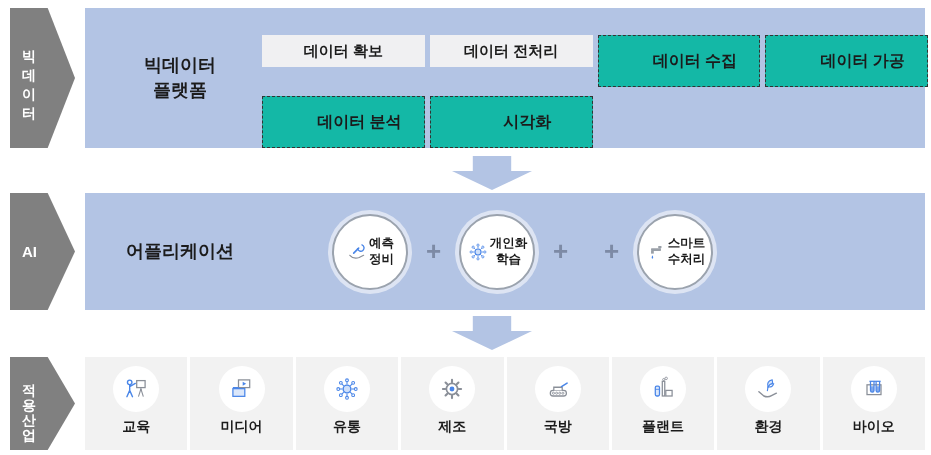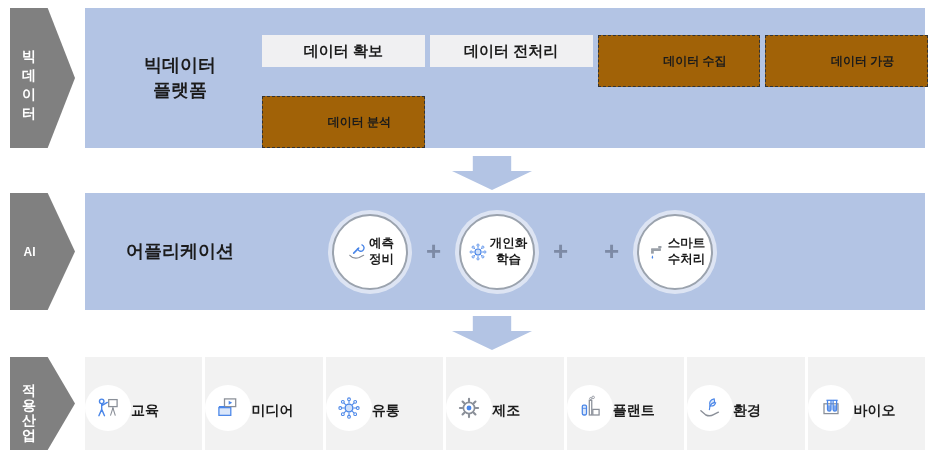--- a/index.html
+++ b/index.html
@@ -6,43 +6,43 @@
   html,body { background:#ffffff; }
   body { font-family:"Liberation Sans","DejaVu Sans",sans-serif; color:#1b1b1b; }
   .canvas { position:relative; width:931px; height:455px; background:#fff; overflow:hidden; }
 
   
   .side-arrow { position:absolute; left:10px; width:65px; background:#808080;
     clip-path:polygon(0 0,58% 0,100% 50%,58% 100%,0 100%);
     display:flex; align-items:center; justify-content:center; }
   .side-arrow .vlabel { writing-mode:vertical-rl; text-orientation:upright;
     color:#fff; font-weight:bold; font-size:14px; letter-spacing:5px; margin-right:26px; }
-  .side-arrow .hlabel { color:#fff; font-weight:bold; font-size:12px; margin-right:26px; }
+  .side-arrow .hlabel { color:#fff; font-weight:bold; font-size:15px; margin-right:26px; }
   .arrow-bigdata { top:8px; height:140px; }
   .arrow-ai { top:193px; height:117px; }
   .arrow-industries { top:357px; height:93px; }
   .arrow-industries .vlabel { letter-spacing:1px; }
 
   
   .panel { position:absolute; left:85px; width:840px; background:#b3c4e4; }
   .panel-bigdata { top:8px; height:140px; }
   .panel-ai { top:193px; height:117px;padding-left:12px; }
   .panel-title { position:absolute; left:0; top:50%; transform:translateY(-50%);
     width:190px; text-align:center; font-size:18px; font-weight:bold;
     line-height:1.4; white-space:pre-line; }
 
   
   .pipeline { position:absolute; left:177px; top:27px; width:666px;
     display:grid; grid-template-columns:repeat(4,1fr); gap:9px 5px; }
   .hdr { height:32px; background:#f0f0f2; display:flex; align-items:center;
     justify-content:center; font-weight:bold; font-size:15px; }
   .hdr-wide { grid-column:3/5; }
-  .step { height:52px; background:#a16207; border:1px dashed #333;
+  .step { height:52px; background:#14b8a6; border:1px dashed #333;
     display:flex; align-items:center; justify-content:center;
-    font-size:12px; font-weight:600;padding-left:32px; }
+    font-size:16px; font-weight:600;padding-left:32px; }
 
   
   .apps { position:absolute; left:247px; top:50%; transform:translateY(-50%);
     display:flex; align-items:center; }
   .app-circle { width:76px; height:76px; border-radius:50%; background:#fff;
     border:2px solid #9ba3ae; box-shadow:0 0 0 4px rgba(255,255,255,0.55);
     display:flex; flex-direction:row; align-items:center; justify-content:center; gap:1px; }
   .app-circle svg { width:22px; height:22px; flex:none; }
   .app-label { font-size:12.5px; font-weight:bold; text-align:center;
     line-height:1.25; white-space:pre-line; }
@@ -50,21 +50,21 @@
 
   
   .down-arrow { position:absolute; left:452px; width:80px; height:34px; background:#b3c4e4;
     clip-path:polygon(26% 0,74% 0,74% 44%,100% 44%,50% 100%,0 44%,26% 44%); }
   .down-arrow-1 { top:156px; }
   .down-arrow-2 { top:316px; }
 
   
   .industries { position:absolute; left:85px; top:357px; width:840px; height:93px;
     display:flex; gap:3px; }
-  .tile { flex:1; background:#f2f2f2; display:flex; flex-direction:row;
+  .tile { flex:1; background:#f2f2f2; display:flex; flex-direction:column;
     align-items:center; padding-top:9px; }
   .tile-circle { width:46px; height:46px; border-radius:50%; background:#fff;
     display:flex; align-items:center; justify-content:center; }
   .tile-circle svg { width:28px; height:28px; }
   .tile-label { margin-top:6px; font-size:14px; font-weight:600; }
 </style>
 </head>
 <body>
 
 <div class="canvas">
@@ -75,20 +75,21 @@
 
   <div class="panel panel-bigdata">
     <div class="panel-title">빅데이터
 플랫폼</div>
     <div class="pipeline">
       <div class="hdr">데이터 확보</div>
       <div class="hdr">데이터 전처리</div>
       <div class="step">데이터 수집</div>
       <div class="step">데이터 가공</div>
       <div class="step">데이터 분석</div>
+      <div class="step">시각화</div>
     </div>
   </div>
 
   <div class="down-arrow down-arrow-1"></div>
 
   <div class="side-arrow arrow-ai">
     <span class="hlabel">AI</span>
   </div>
 
   <div class="panel panel-ai">
@@ -230,20 +231,36 @@
               <line x1="13.3" y1="13.3" x2="10.8" y2="10.8"></line>
             <line x1="20" y1="10.5" x2="20" y2="7"></line>
               <line x1="26.7" y1="13.3" x2="29.2" y2="10.8"></line>
           </g>
         </svg>
       </div>
       <div class="tile-label">제조</div>
     </div>
 
 
+    <div class="tile">
+      <div class="tile-circle">
+        <svg viewBox="0 0 40 40">
+          <rect x="9" y="22" width="23" height="8" rx="4" fill="#fff" stroke="#8a8f98" stroke-width="1.8"></rect>
+          <g fill="none" stroke="#8a8f98" stroke-width="1.2">
+            <circle cx="13.5" cy="26" r="1.5"></circle>
+              <circle cx="18" cy="26" r="1.5"></circle>
+            <circle cx="22.5" cy="26" r="1.5"></circle>
+              <circle cx="27" cy="26" r="1.5"></circle>
+          </g>
+          <path d="M14 22v-4.5h12V22" fill="#fff" stroke="#8a8f98" stroke-width="1.8"></path>
+          <line x1="25" y1="16.5" x2="33" y2="11.5" stroke="#4a86e8" stroke-width="2.2" stroke-linecap="round"></line>
+        </svg>
+      </div>
+      <div class="tile-label">국방</div>
+    </div>
 
     <div class="tile">
       <div class="tile-circle">
         <svg viewBox="0 0 40 40">
           <rect x="9" y="16" width="6" height="14" rx="2" fill="#dbe7fa" stroke="#4a86e8" stroke-width="1.8"></rect>
           <line x1="9" y1="20.5" x2="15" y2="20.5" stroke="#4a86e8" stroke-width="1.2"></line>
           <rect x="19" y="9" width="3.5" height="21" fill="#fff" stroke="#8a8f98" stroke-width="1.8"></rect>
           <circle cx="21" cy="6.5" r="1.5" fill="none" stroke="#8a8f98" stroke-width="1.2"></circle>
           <circle cx="24.5" cy="4.8" r="1.8" fill="none" stroke="#8a8f98" stroke-width="1.2"></circle>
           <rect x="24" y="22" width="9" height="8" fill="#fff" stroke="#8a8f98" stroke-width="1.8"></rect>

